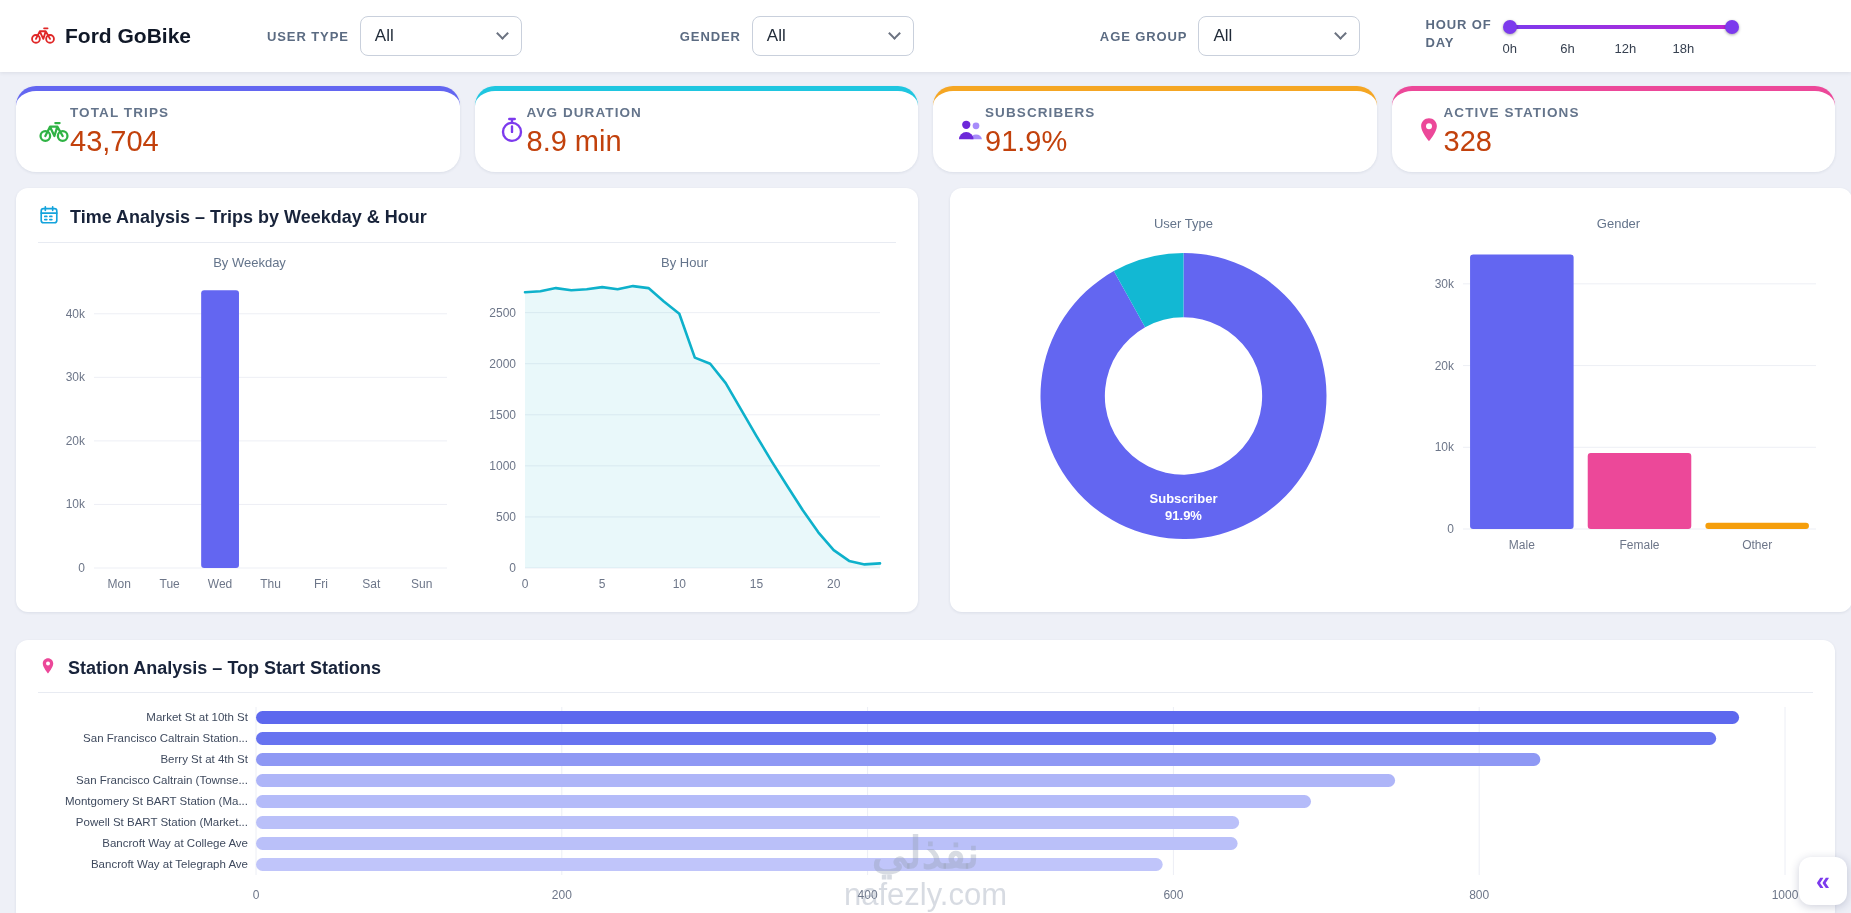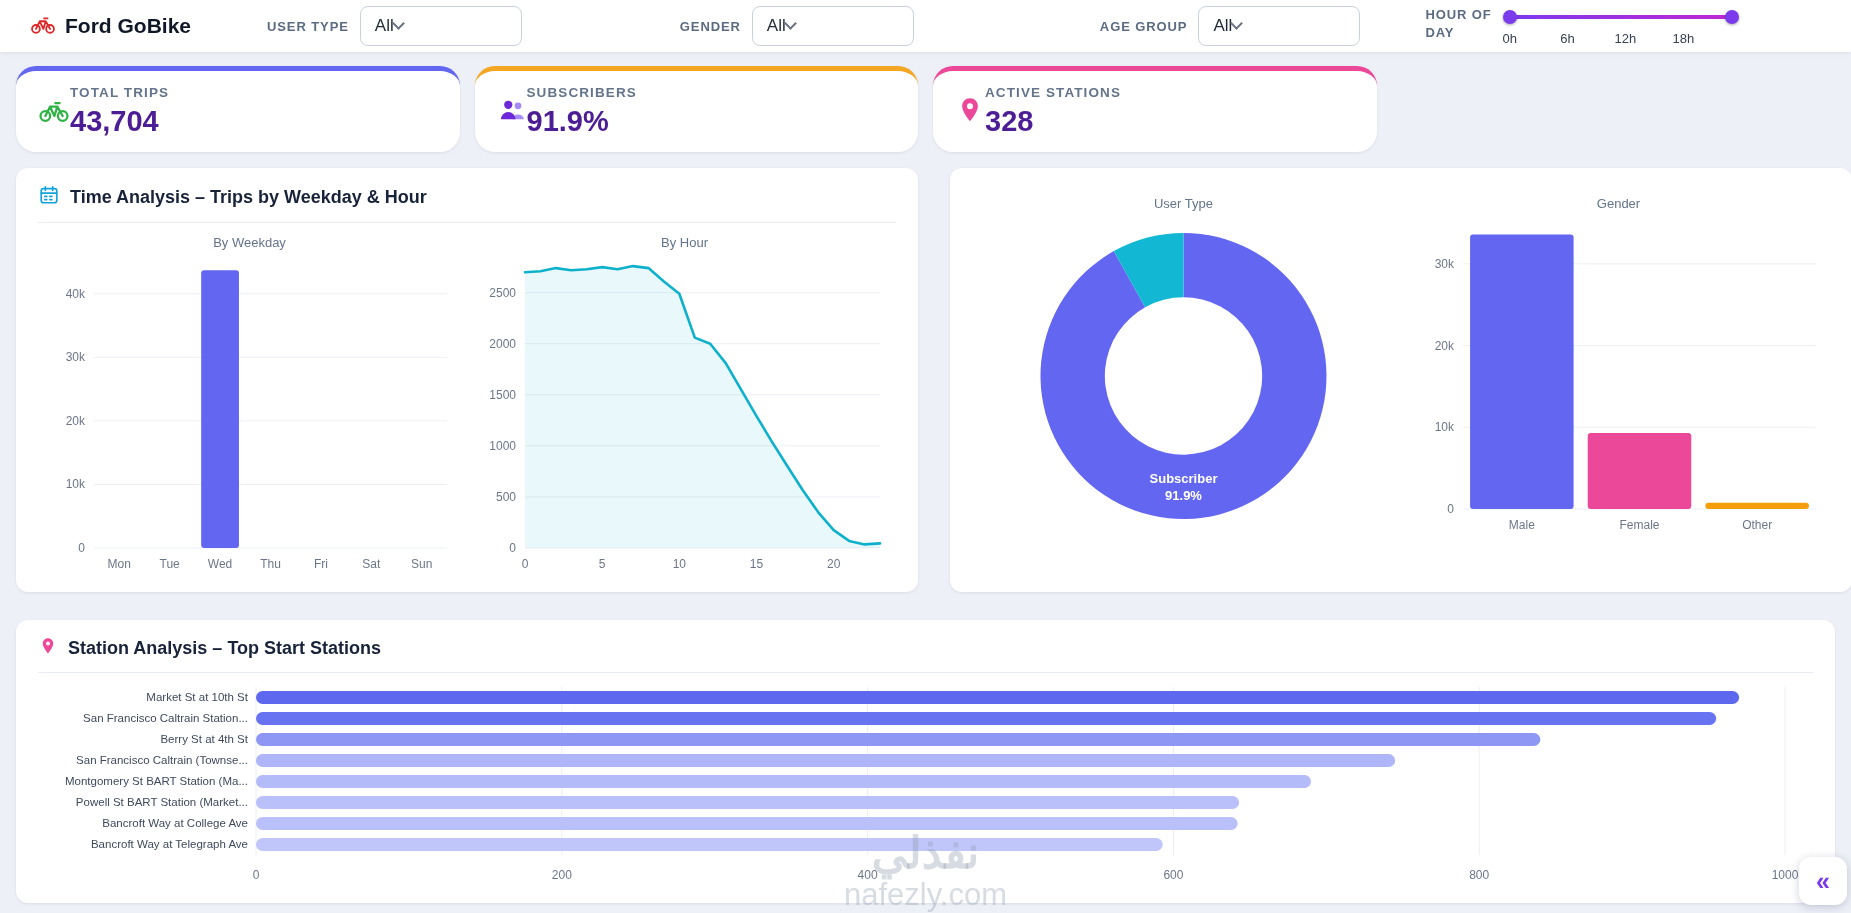--- a/index.html
+++ b/index.html
@@ -1,46 +1,46 @@
 <!DOCTYPE html>
 <html><head>
 <meta charset="utf-8">
 <style>
   *{margin:0;padding:0;box-sizing:border-box}
   html,body{width:1851px;height:913px;overflow:hidden}
   body{background:#eef0f7;font-family:"Liberation Sans",sans-serif;position:relative}
 
   
-  .header{height:52px;background:#fff;display:flex;align-items:center;padding:0 30px;
+  .header{height:72px;background:#fff;display:flex;align-items:center;padding:0 30px;
           box-shadow:0 1px 4px rgba(20,30,60,.09);position:relative;z-index:2}
   .brand{display:flex;align-items:center;gap:9px}
   .brand-title{font-size:21px;font-weight:bold;color:#101827}
   .filter-group{display:flex;align-items:center;gap:11px}
   .g1{margin-left:76px}.g2{margin-left:158px}.g3{margin-left:186px}
   .filter-label{font-size:13px;font-weight:bold;color:#5b6b82;letter-spacing:.9px;white-space:nowrap}
   .select{width:162px;height:40px;border:1.6px solid #c9d0dc;border-radius:8px;background:#fff;
-          display:flex;align-items:center;padding:0 14px;
+          display:flex;align-items:center;justify-content:space-between;padding:0 14px;
           font-size:17px;color:#1f2937;cursor:pointer}
   .chev{width:9px;height:9px;border-right:2px solid #6b7280;border-bottom:2px solid #6b7280;
         transform:rotate(45deg);margin-top:-5px}
   .slider-area{margin-left:65px;display:flex;gap:18px;align-items:flex-start;padding-top:2px}
   .hour-label{font-size:13px;font-weight:bold;color:#5b6b82;letter-spacing:.9px;line-height:1.45}
   .hour-slider{width:222px;padding-top:9px;position:relative}
   .slider-track{height:4px;border-radius:2px;background:linear-gradient(90deg,#7c3aed,#c026d3);position:relative}
   .slider-handle{width:14px;height:14px;border-radius:50%;background:#7c3aed;position:absolute;top:50%;
                  transform:translate(-50%,-50%);box-shadow:0 1px 3px rgba(0,0,0,.35);cursor:pointer}
   .slider-labels{position:relative;height:18px;margin-top:12px;font-size:13px;color:#374151}
   .slider-labels span{position:absolute;transform:translateX(-50%);white-space:nowrap}
 
   
   .kpi-row{display:grid;grid-template-columns:repeat(4,1fr);gap:15px;margin:14px 16px 0}
   .kpi-card{background:#fff;border-radius:20px;border-top:5px solid #888;
             box-shadow:0 1px 3px rgba(25,39,78,.09);padding:12px 22px;display:flex;align-items:center;height:86px}
   .kpi-label{font-size:13.5px;font-weight:bold;color:#64748b;letter-spacing:1.1px;margin-bottom:5px}
-  .kpi-value{font-size:29px;font-weight:bold;color:#4c1d95}
+  .kpi-value{font-size:29px;font-weight:normal;color:#c2410c}
 
   
   .charts-row{display:grid;grid-template-columns:1fr 1fr;gap:32px;margin:16px 16px 0}
   .panel{background:#fff;border-radius:12px;box-shadow:0 1px 3px rgba(25,39,78,.09);padding:16px 22px 12px}
   .panel-header{display:flex;align-items:center;gap:10px;padding-bottom:12px;border-bottom:1px solid #e8ebf2}
   .panel-title{font-size:18px;font-weight:bold;color:#18233a}
   .panel-body{display:flex;gap:12px}
   .subchart{flex:1;min-width:0}
   .subchart-title{text-align:center;font-size:13px;color:#64748b;margin-top:12px}
   .chart-box{height:330px}
@@ -129,20 +129,32 @@
           <circle cx="18.5" cy="16.5" r="3.6"></circle>
         <path d="M5.5 16.5 L9 9.5 H14.5 L18.5 16.5 M9 9.5 L12.3 16.5 L14.5 9.5 M13 6.8 h3.2"></path>
       </svg>
     </span>
     <div>
       <div class="kpi-label">TOTAL TRIPS</div>
       <div class="kpi-value">43,704</div>
     </div>
   </div>
 
+  <div class="kpi-card" style="border-top-color: rgb(31, 198, 224);">
+    <span>
+      <svg width="30" height="30" viewBox="0 0 24 24" fill="none" stroke="#7c3aed" stroke-width="1.9" stroke-linecap="round">
+        <circle cx="12" cy="13.5" r="7.2"></circle>
+          <path d="M12 13.5 V9.2 M9.8 3.2 h4.4 M12 3.2 v2.6"></path>
+      </svg>
+    </span>
+    <div>
+      <div class="kpi-label">AVG DURATION</div>
+      <div class="kpi-value">8.9 min</div>
+    </div>
+  </div>
 
   <div class="kpi-card" style="border-top-color: rgb(245, 166, 35);">
     <span>
       <svg width="30" height="30" viewBox="0 0 24 24">
         <g fill="#a78bfa">
             <circle cx="16.8" cy="8.6" r="2.7"></circle>
             <path d="M12.2 19.4 a4.8 4.8 0 0 1 9.4 0 z"></path>
           </g>
         <g fill="#6d28d9">
             <circle cx="9" cy="7.8" r="3.3"></circle>

